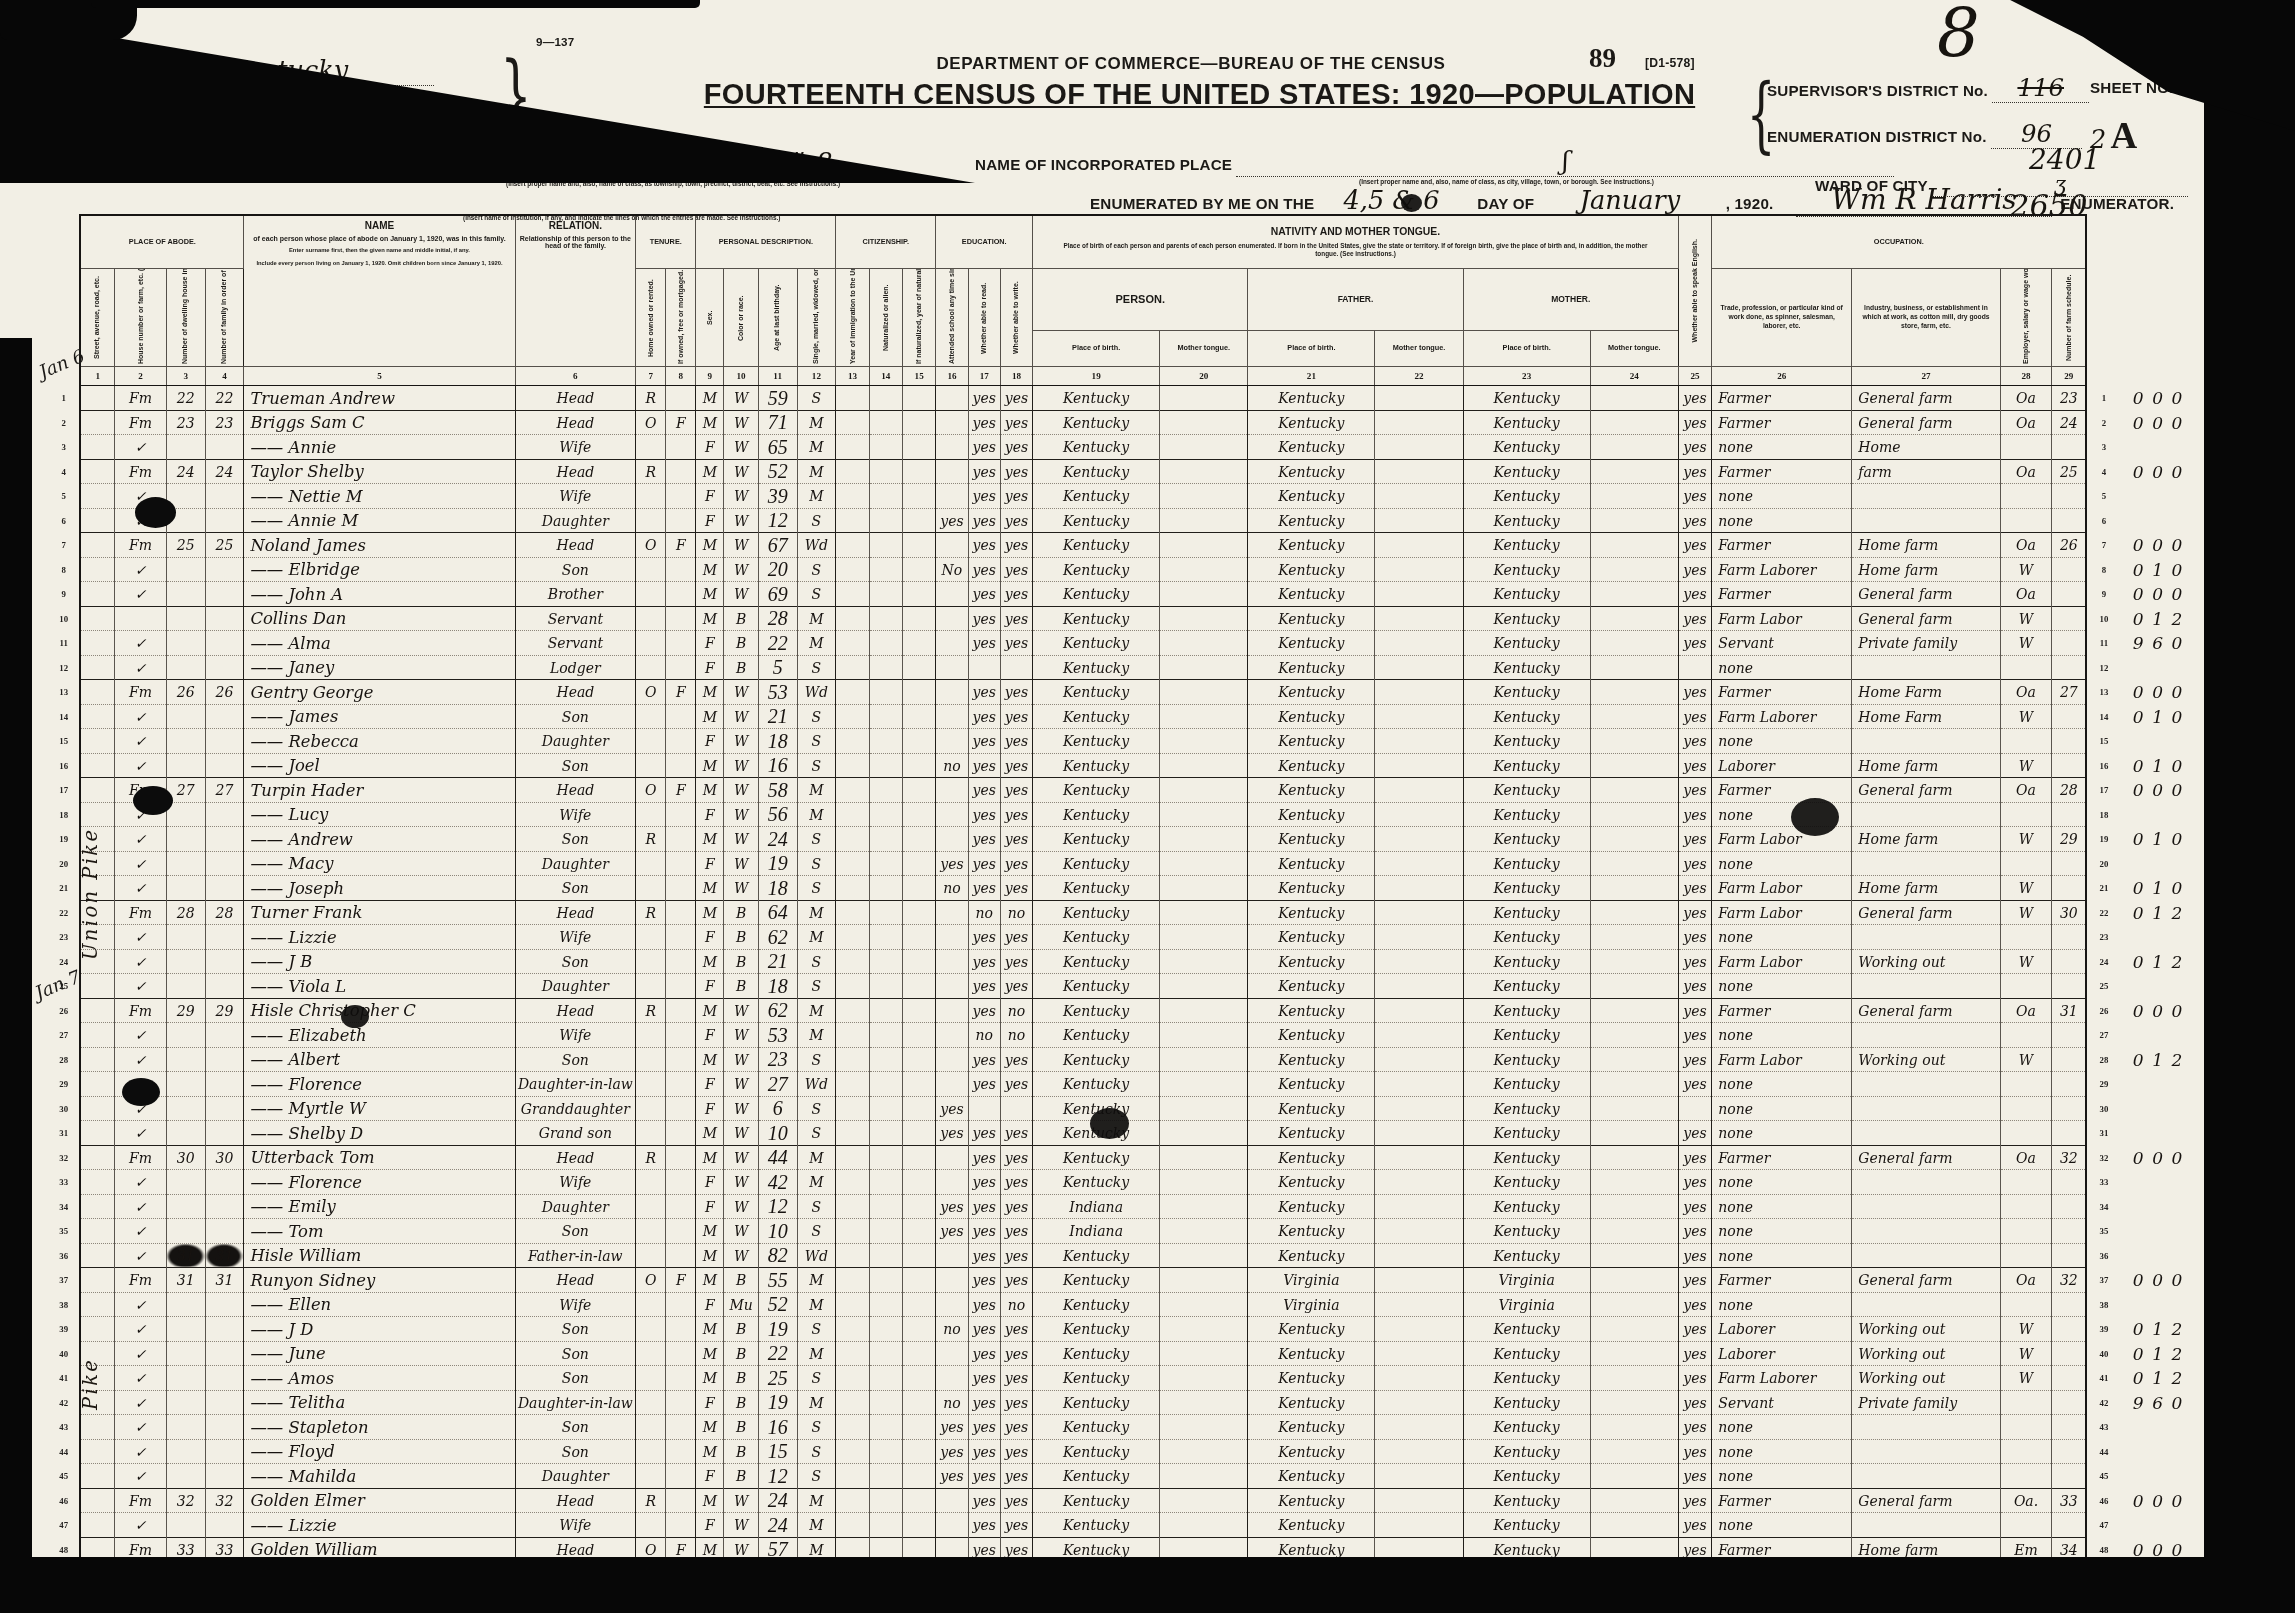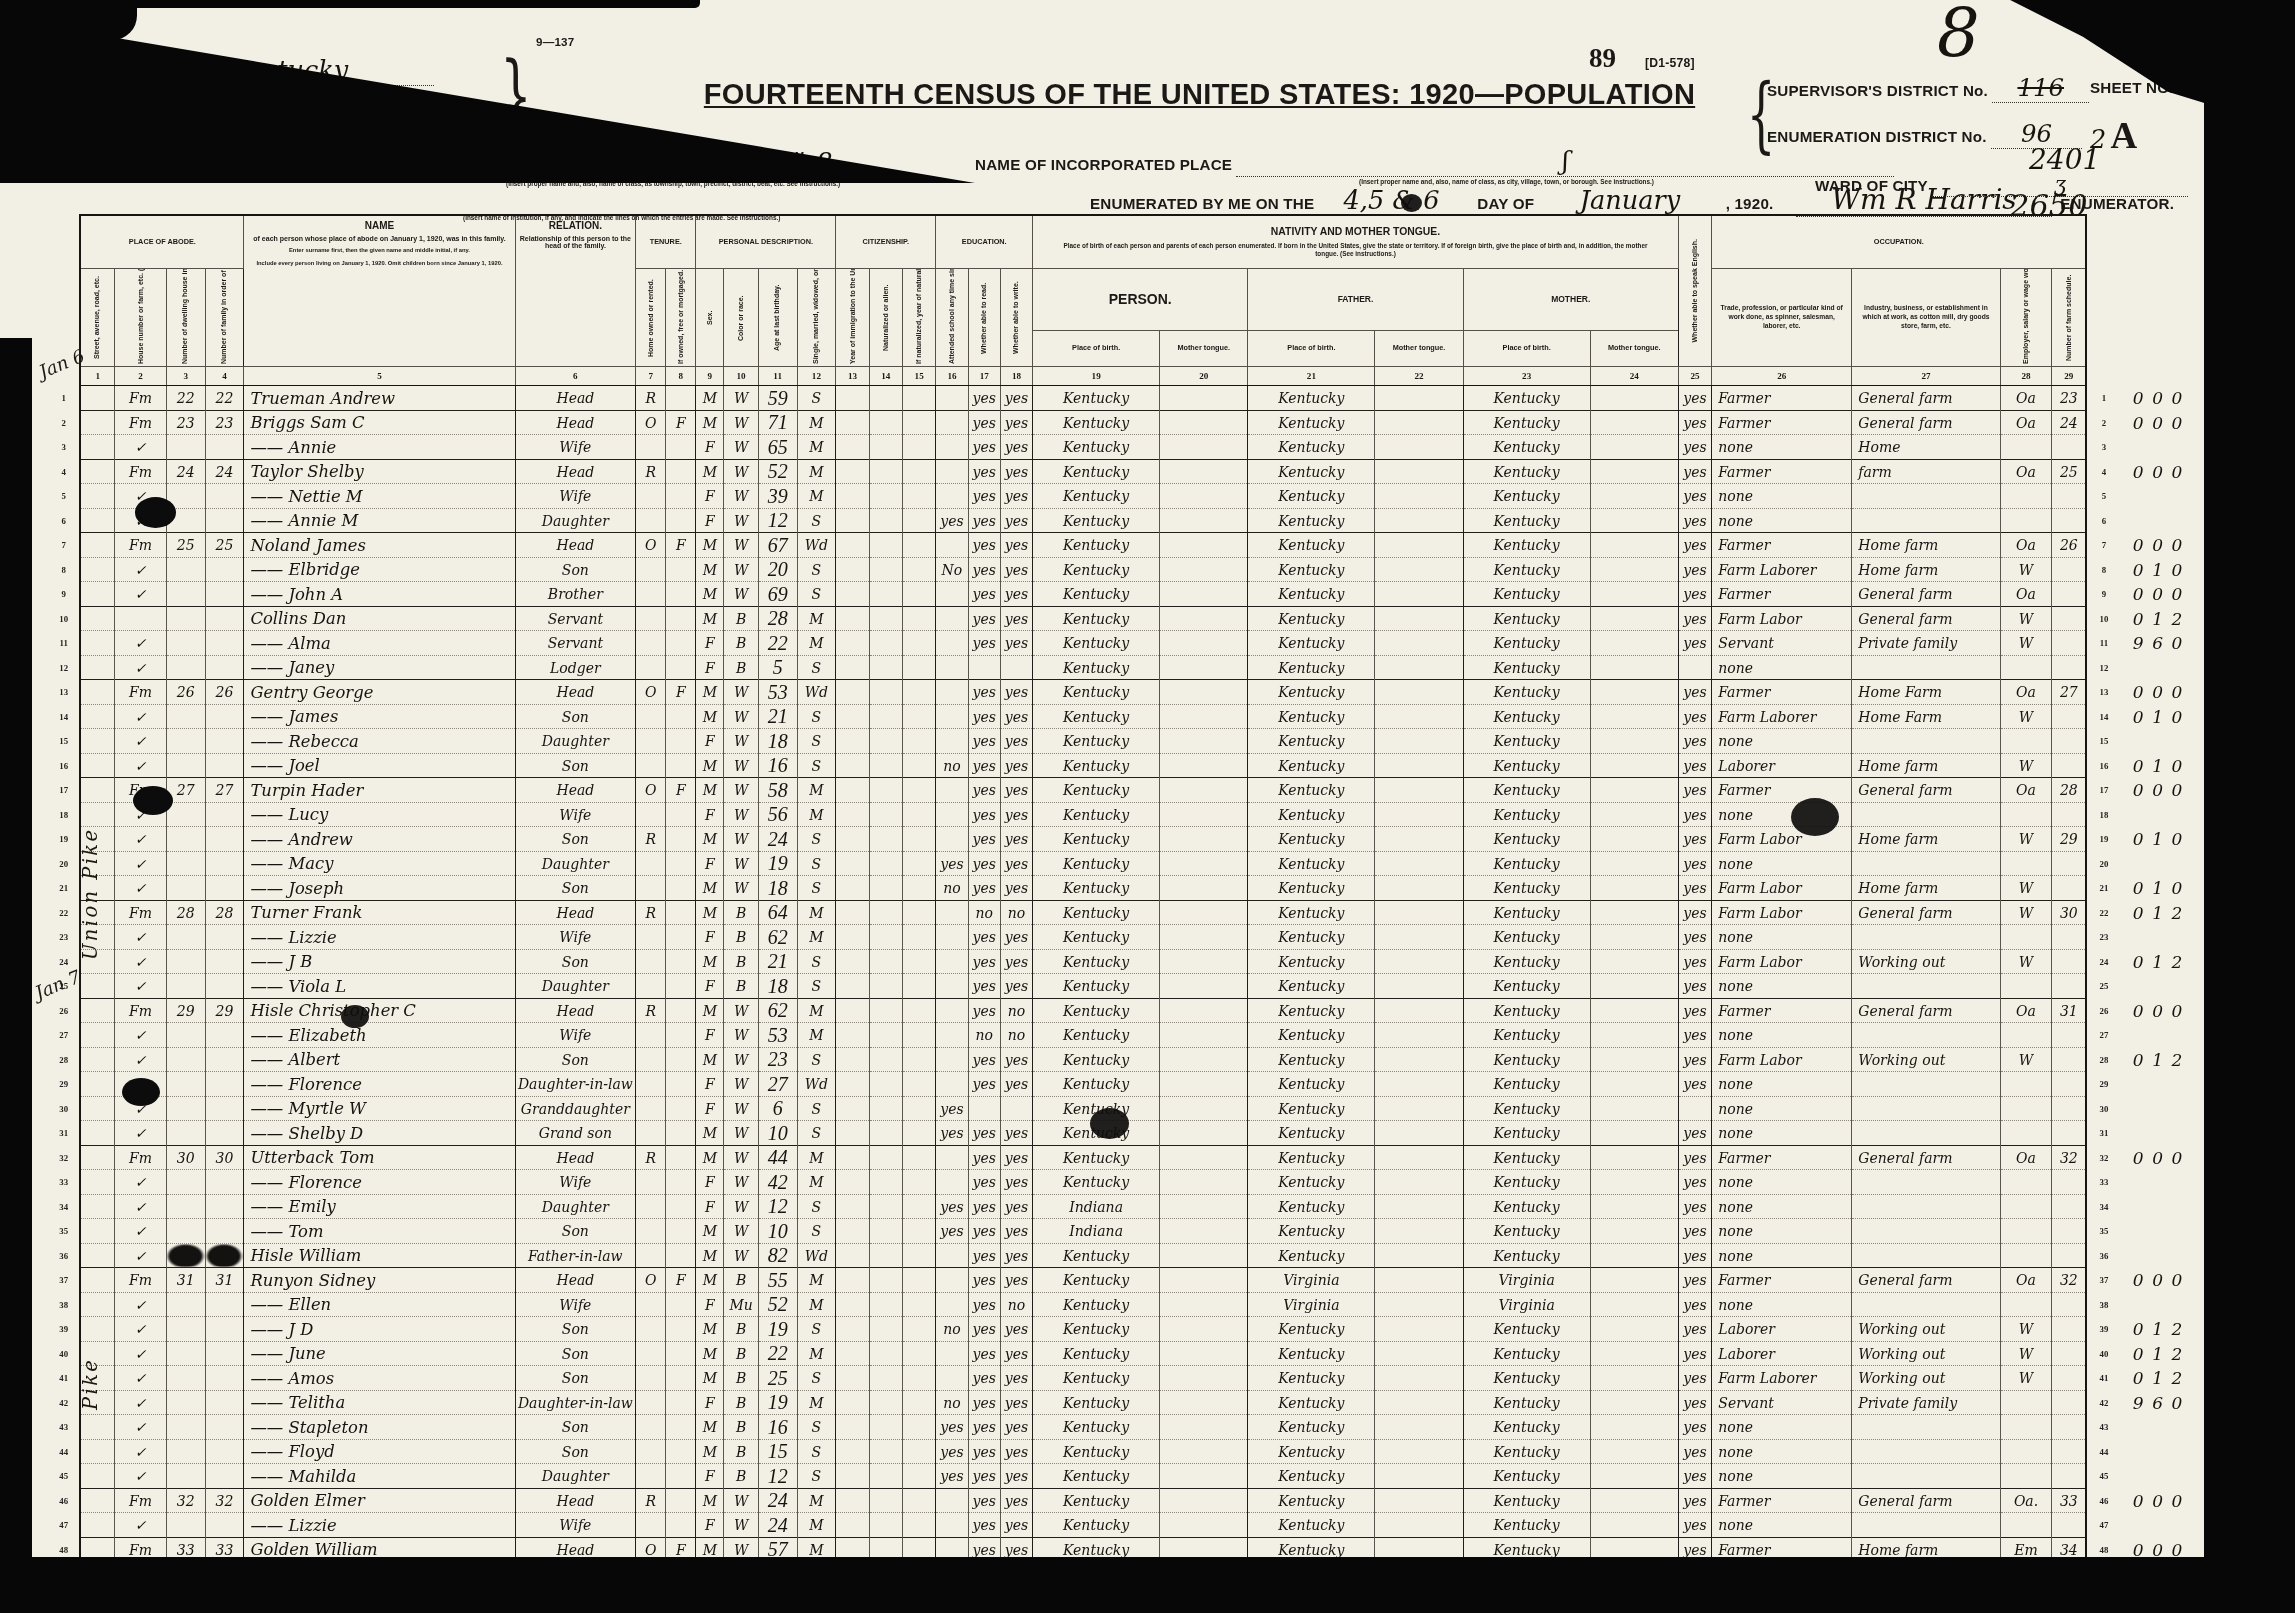--- a/index.html
+++ b/index.html
@@ -113,20 +113,21 @@
   <div class="abs" id="brace-right">}</div>
 
   <div class="abs" id="township-line">
     <span class="p">TOWNSHIP OR OTHER DIVISION OF COUNTY</span>
     <span class="hw hdr-hw hwline" style="min-width:500px">McCreary Precinct # 8</span>
   </div>
   <div class="abs" id="township-note">(Insert proper name and, also, name of class, as township, town, precinct, district, beat, etc.  See instructions.)</div>
 
   <div class="abs" id="institution-note">(Insert name of institution, if any, and indicate the lines on which the entries are made.  See instructions.)</div>
 
+  <div class="abs p" id="dept-line">DEPARTMENT OF COMMERCE—BUREAU OF THE CENSUS</div>
   <div class="abs p" id="census-title">FOURTEENTH CENSUS OF THE UNITED STATES: 1920—POPULATION</div>
   <div class="abs" id="stamp-89">89</div>
   <div class="abs p" id="plate-code">[D1-578]</div>
 
   <div class="abs" id="incorporated-line">
     <span class="p">NAME OF INCORPORATED PLACE</span>
     <span class="hw hdr-hw hwline" style="min-width:658px">ʃ</span>
   </div>
   <div class="abs" id="incorporated-note">(Insert proper name and, also, name of class, as city, village, town, or borough.  See instructions.)</div>
 
@@ -239,21 +240,21 @@
         <th rowspan="2" class="vert bL2">Sex.</th>
         <th rowspan="2" class="vert">Color or race.</th>
         <th rowspan="2" class="vert">Age at last birthday.</th>
         <th rowspan="2" class="vert">Single, married, widowed, or divorced.</th>
         <th rowspan="2" class="vert bL2">Year of immigration to the United States.</th>
         <th rowspan="2" class="vert">Naturalized or alien.</th>
         <th rowspan="2" class="vert">If naturalized, year of naturalization.</th>
         <th rowspan="2" class="vert bL2">Attended school any time since Sept. 1, 1919.</th>
         <th rowspan="2" class="vert">Whether able to read.</th>
         <th rowspan="2" class="vert">Whether able to write.</th>
-        <th colspan="2" class="bL2" style="font-size:14px">PERSON.</th>
+        <th colspan="2" class="bL2" style="font-size:11px">PERSON.</th>
         <th colspan="2" class="bL2" style="font-size:8.5px">FATHER.</th>
         <th colspan="2" class="bL2" style="font-size:8.5px">MOTHER.</th>
         <th rowspan="2" class="occnote bL2">Trade, profession, or particular kind of work done, as spinner, salesman, laborer, etc.</th>
         <th rowspan="2" class="occnote">Industry, business, or establishment in which at work, as cotton mill, dry goods store, farm, etc.</th>
         <th rowspan="2" class="vert">Employer, salary or wage worker, or working on own account.</th>
         <th rowspan="2" class="vert">Number of farm schedule.</th>
       </tr>
       <tr class="r3">
         <th class="bL2">Place of birth.</th>
         <th>Mother tongue.</th>

